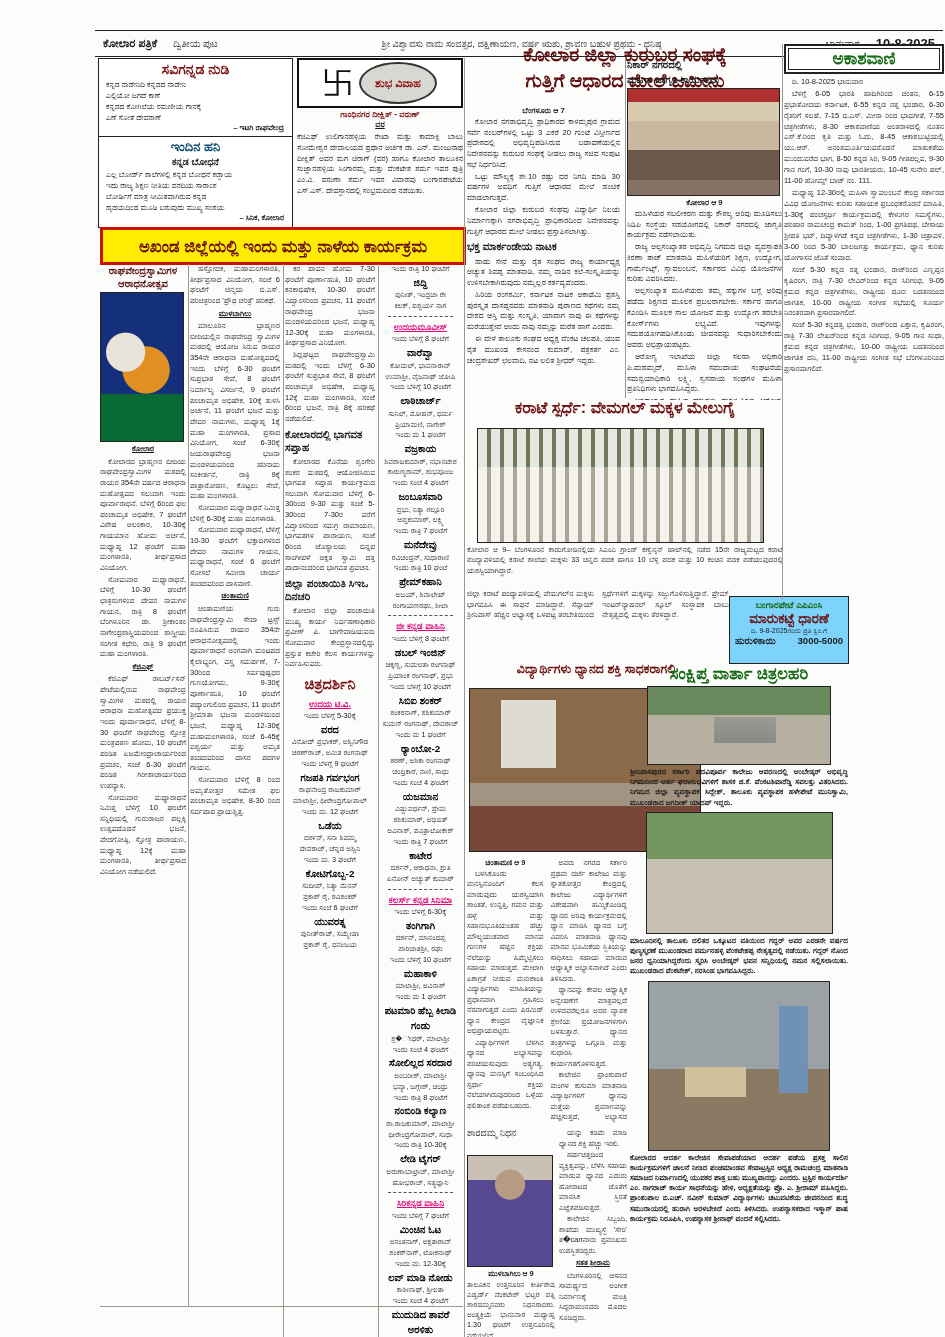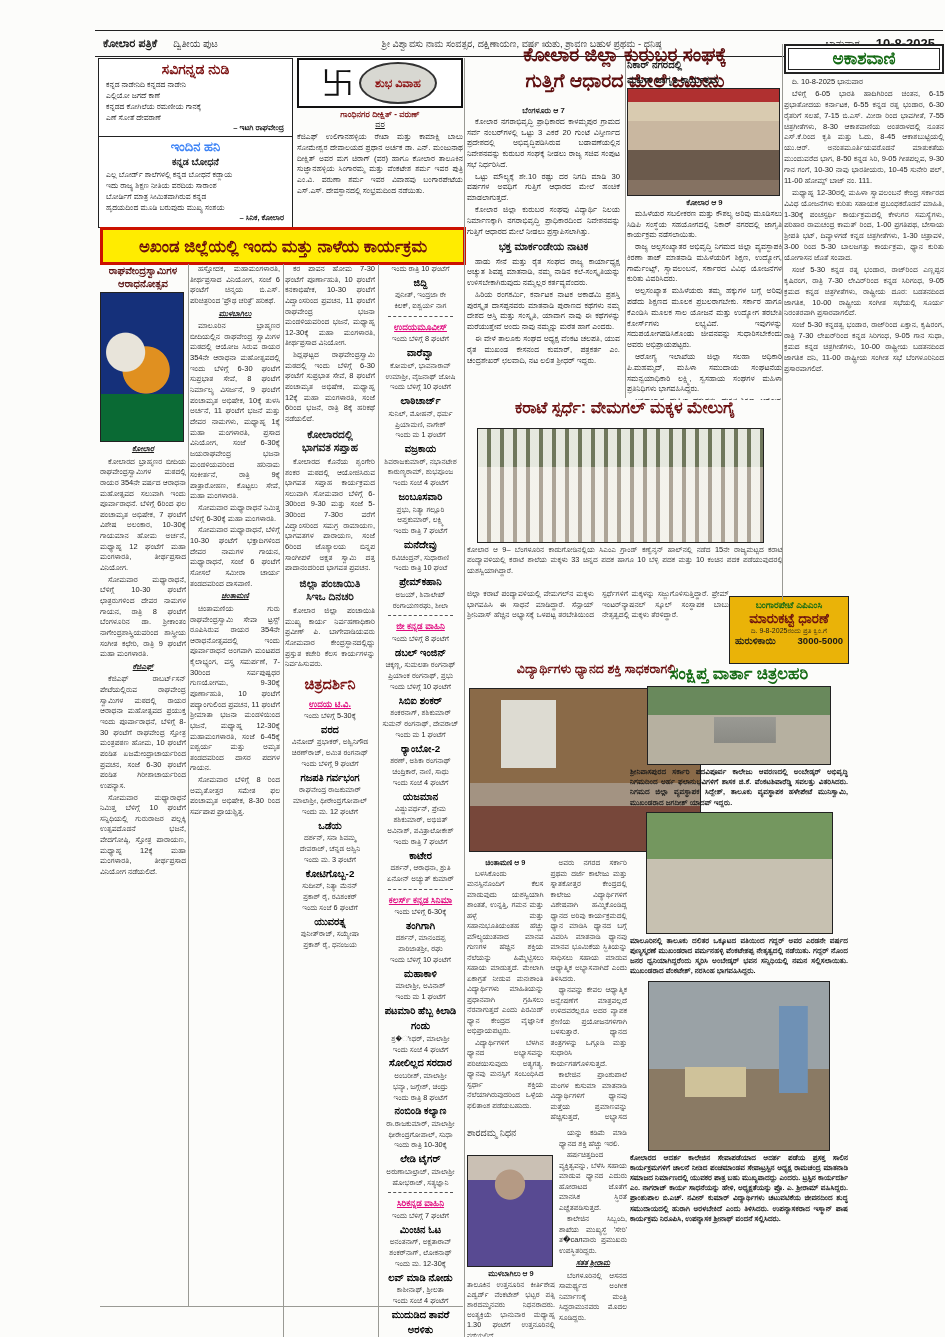--- a/index.html
+++ b/index.html
@@ -16,43 +16,43 @@
   .masthead .paper{font-weight:bold;font-size:11px;}
   .masthead .mid{flex:1;text-align:center;font-size:9.5px;}
   .masthead .date{font-weight:bold;font-size:13px;}
 
   
   .box-left{left:98px;top:58px;width:193px;height:168px;border:1.5px solid #222;background:#fff;}
   .sv-title{color:#7a1010;font-weight:bold;font-size:14px;text-align:center;margin:2px 0 1px;}
   .poem{font-size:7.6px;line-height:1.45;padding:0 7px;}
   .attr{font-size:7.6px;font-weight:bold;text-align:right;padding:0 8px;}
   .hr-mid{border-top:1.2px solid #222;margin:3px 0 2px;}
-  .hani-title{color:#3b82f6;font-weight:bold;font-size:13px;text-align:center;margin:1px 0;}
+  .hani-title{color:#0c4a6e;font-weight:bold;font-size:13px;text-align:center;margin:1px 0;}
   .hani-sub{font-weight:bold;font-size:9.5px;text-align:center;margin-bottom:1px;}
 
   
   .vivaha{left:297px;top:58px;width:166px;height:168px;}
   .logo-box{border:2px solid #111;height:46px;display:flex;align-items:center;justify-content:center;gap:6px;background:#fff;}
   .swastika{font-size:30px;line-height:1;color:#111;}
   .logo-oval{width:74px;height:38px;border:2px solid #333;border-radius:50%;background:#d8d8d2;
              display:flex;align-items:center;justify-content:center;font-weight:bold;font-size:11px;color:#8b0f0f;text-align:center;line-height:1.1;}
   .viv-cap{color:#7a1010;font-weight:bold;font-size:8.2px;text-align:center;margin:2px 0 0;}
-  .viv-sub{font-weight:normal;font-size:8.2px;text-align:center;text-decoration:underline;margin-bottom:2px;}
+  .viv-sub{font-weight:bold;font-size:8.2px;text-align:center;text-decoration:underline;margin-bottom:2px;}
   .viv-body{font-size:7.6px;text-align:justify;line-height:1.42;}
 
   
   .mh{left:467px;top:42px;width:316px;text-align:center;color:#5e0f0f;font-weight:bold;
       font-size:19px;line-height:1.35;}
   .colM1{left:467px;top:106px;width:153px;height:294px;font-size:7.7px;line-height:1.4;overflow:hidden;}
   .colM2{left:627px;top:58px;width:155px;height:342px;font-size:7.7px;line-height:1.4;overflow:hidden;}
   .mini-head{font-weight:bold;font-size:10px;line-height:1.3;margin-bottom:2px;}
   .p{text-align:justify;margin:0 0 1px;text-indent:8px;}
   .dateline{text-align:center;font-weight:bold;margin:0;}
-  .sub{font-weight:bold;text-align:center;text-decoration:underline;margin:2px 0;font-style:italic;}
-  .subbig{font-weight:bold;text-align:center;font-size:10.5px;line-height:1.25;margin:3px 8px;}
+  .sub{font-weight:bold;text-align:center;text-decoration:underline;margin:2px 0;}
+  .subbig{font-weight:bold;text-align:left;font-size:10.5px;line-height:1.25;margin:3px 0;}
 
   
   .ph{border:1px solid #222;}
   .ph-mahila{width:151px;height:106px;margin:2px 0;
      background:linear-gradient(180deg,#b03030 0 12%,#d9cbb0 12% 30%,#c9b7a0 30% 58%,#6b5a4c 58% 86%,#857262 86% 100%);}
   .ph-deity{width:82px;height:148px;margin:2px 0;
      background:radial-gradient(circle at 30% 40%,#e8e4da 0 18%,rgba(0,0,0,0) 19%),
                 radial-gradient(circle at 55% 52%,#e09020 0 26%,rgba(0,0,0,0) 27%),
                 linear-gradient(180deg,#15307a 0 68%,#0a6a34 68% 100%);}
   .ph-karate{width:285px;height:113px;
@@ -108,21 +108,21 @@
                column-count:2;column-gap:8px;overflow:hidden;text-align:justify;}
   .dhyana-head{left:467px;top:662px;width:258px;text-align:center;color:#6b1010;font-weight:bold;font-size:12.5px;}
   .dhyana-photo{left:469px;top:688px;}
   .dhyana-text{left:467px;top:858px;width:160px;height:268px;column-count:2;column-gap:7px;
                font-size:7.4px;line-height:1.42;overflow:hidden;}
   .dhyana-text2{left:559px;top:1128px;width:68px;height:200px;font-size:7.4px;line-height:1.42;overflow:hidden;}
   .sharada{left:467px;top:1126px;width:88px;font-size:7.4px;line-height:1.4;}
   .sharada-title{font-weight:normal;font-size:9.5px;text-align:left;margin-bottom:16px;}
 
   
-  .apmc{left:729px;top:596px;width:118px;height:66px;border:1.5px solid #222;background:#eab308;text-align:center;}
+  .apmc{left:729px;top:596px;width:118px;height:66px;border:1.5px solid #222;background:#7dd3fc;text-align:center;}
   .apmc-l1{color:#156b15;font-weight:bold;font-size:9px;margin-top:3px;}
   .apmc-l2{color:#6b1010;font-weight:bold;font-size:13.5px;line-height:1.2;}
   .apmc-l3{font-size:7px;}
   .apmc-row{display:flex;justify-content:space-between;padding:0 5px;font-weight:bold;font-size:9.5px;}
 
   
   .sam{left:630px;top:664px;width:218px;height:673px;overflow:hidden;}
   .sam-head{color:#156b15;font-weight:bold;font-size:16.5px;text-align:center;margin-bottom:3px;}
   .sam .caption{margin:2px 0 4px;font-weight:bold;}
 </style>

